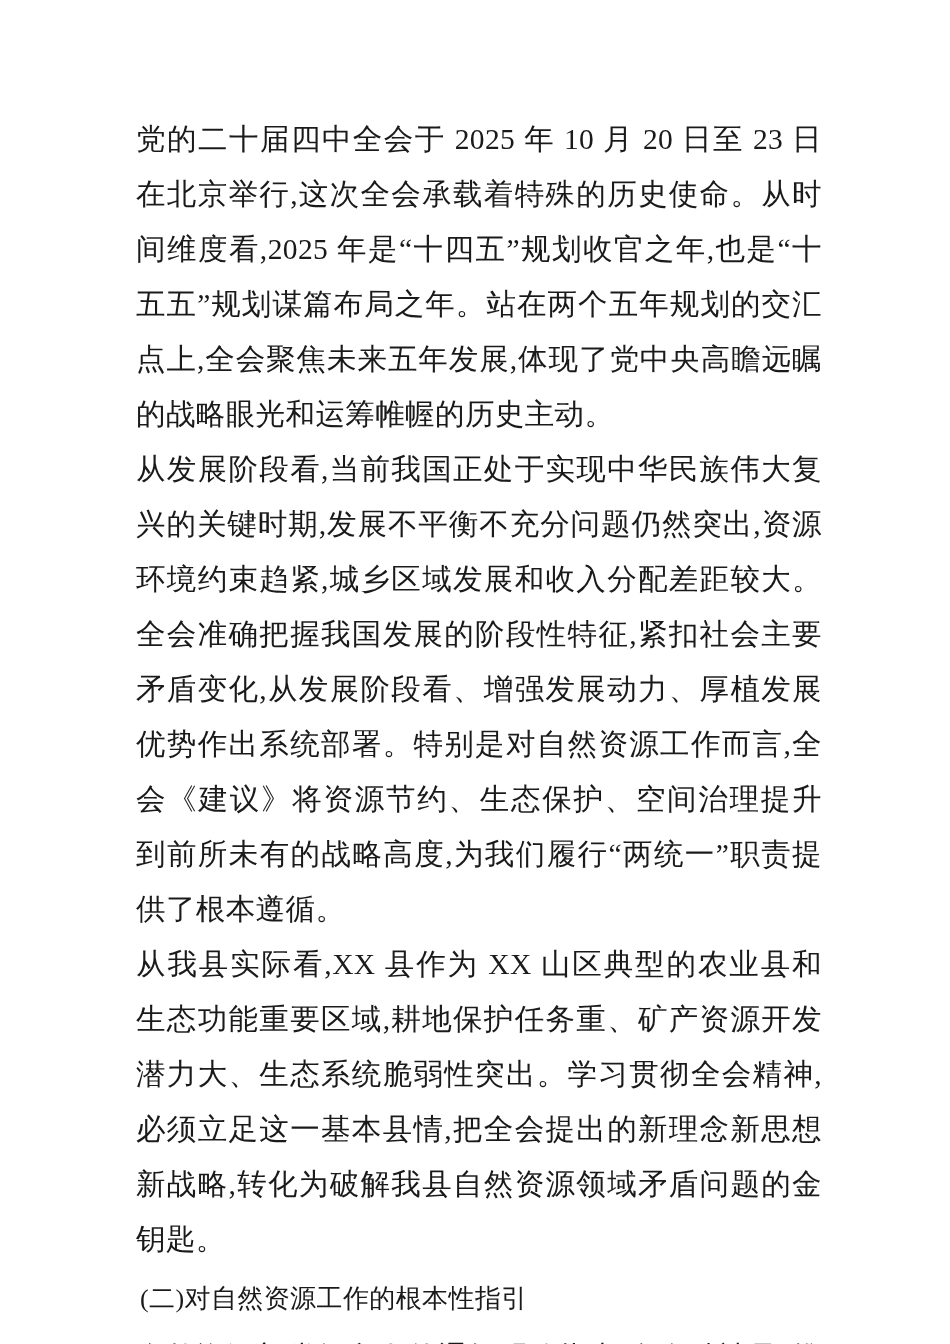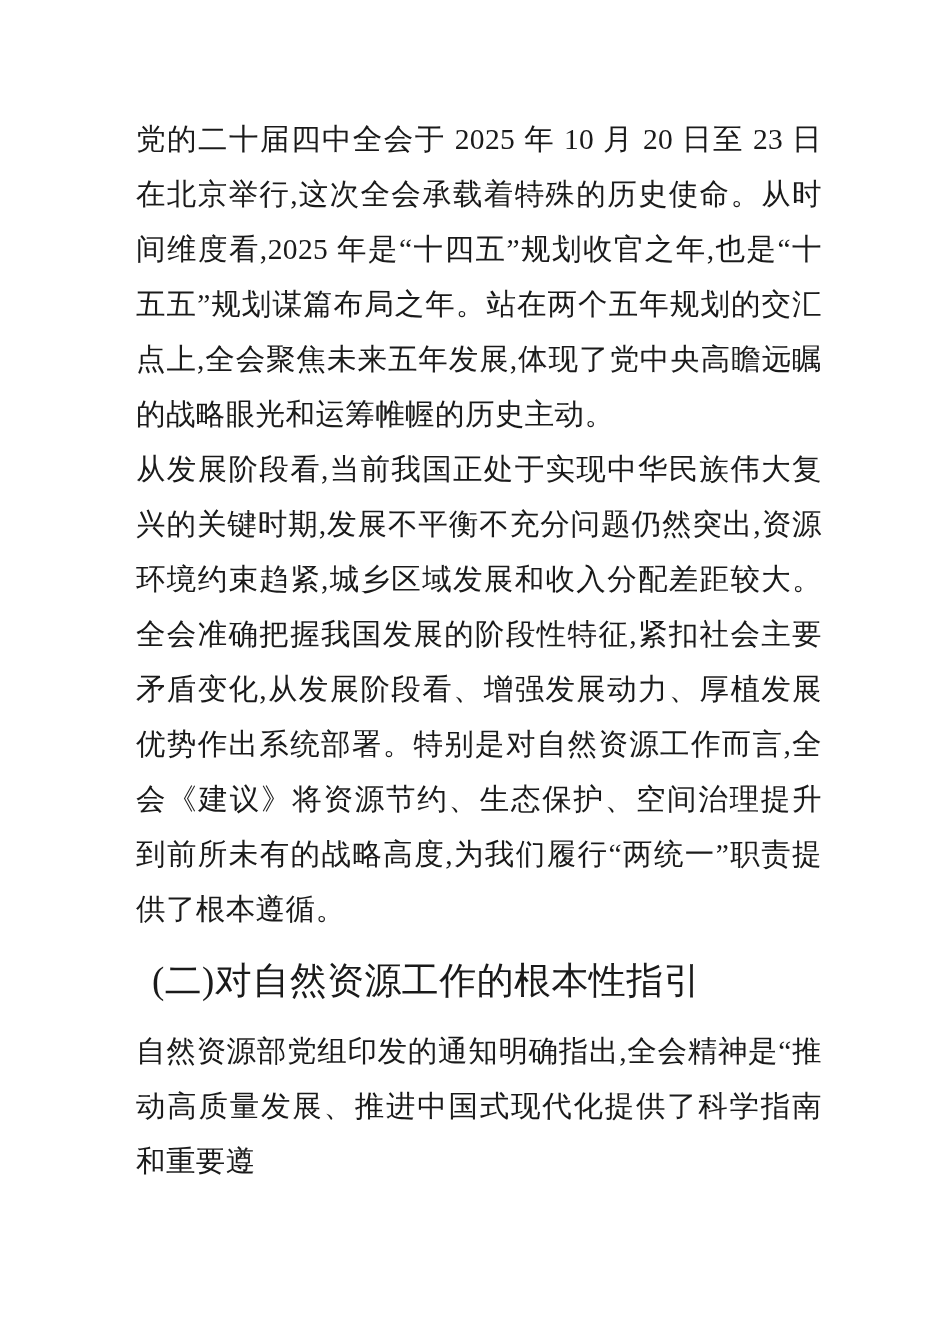--- a/index.html
+++ b/index.html
@@ -30,30 +30,31 @@
   }
   .para {
     margin: 0;
     text-indent: 0;
     word-break: break-all;
   }
   .para + .para {
     margin-top: 0px;
   }
   .heading {
-    margin: 16px;
-    font-size: 37px;
+    margin: 4px;
+    font-size: 26px;
     line-height: 55px;
     font-weight: normal;
     letter-spacing: 0.4px;
   }
 </style>
 </head>
 <body>
 
 <div class="page">
   <div class="doc-body">
     <p class="para">党的二十届四中全会于 2025 年 10 月 20 日至 23 日在北京举行,这次全会承载着特殊的历史使命。从时间维度看,2025 年是“十四五”规划收官之年,也是“十五五”规划谋篇布局之年。站在两个五年规划的交汇点上,全会聚焦未来五年发展,体现了党中央高瞻远瞩的战略眼光和运筹帷幄的历史主动。</p>
     <p class="para">从发展阶段看,当前我国正处于实现中华民族伟大复兴的关键时期,发展不平衡不充分问题仍然突出,资源环境约束趋紧,城乡区域发展和收入分配差距较大。全会准确把握我国发展的阶段性特征,紧扣社会主要矛盾变化,从发展阶段看、增强发展动力、厚植发展优势作出系统部署。特别是对自然资源工作而言,全会《建议》将资源节约、生态保护、空间治理提升到前所未有的战略高度,为我们履行“两统一”职责提供了根本遵循。</p>
+    <p class="para">从我县实际看,XX 县作为 XX 山区典型的农业县和生态功能重要区域,耕地保护任务重、矿产资源开发潜力大、生态系统脆弱性突出。学习贯彻全会精神,必须立足这一基本县情,把全会提出的新理念新思想新战略,转化为破解我县自然资源领域矛盾问题的金钥匙。</p>
     <h2 class="heading">(二)对自然资源工作的根本性指引</h2>
     <p class="para">自然资源部党组印发的通知明确指出,全会精神是“推动高质量发展、推进中国式现代化提供了科学指南和重要遵</p>
   </div>
 </div>
 
 </body></html>

